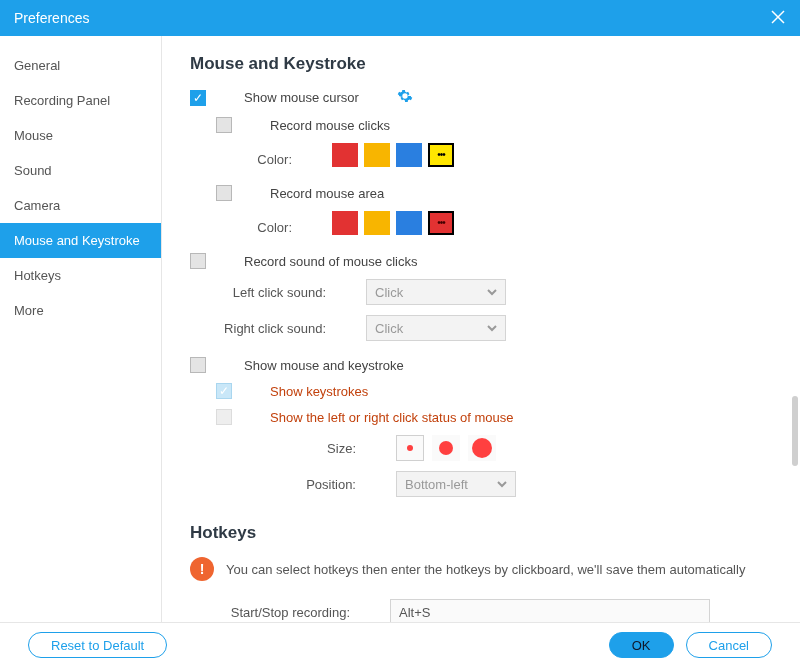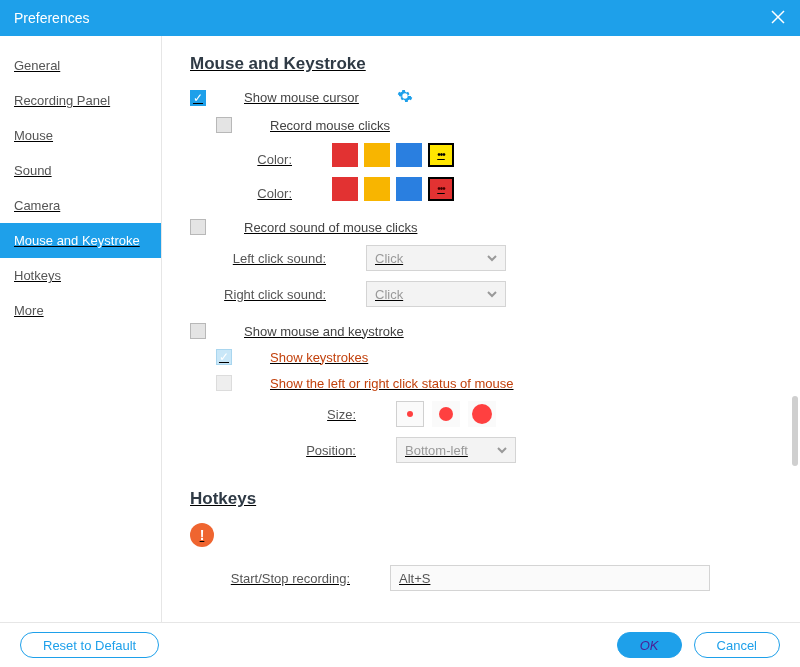--- a/index.html
+++ b/index.html
@@ -7,21 +7,21 @@
   body { width: 800px; height: 667px; background: #fff; overflow: hidden; }
 
   .titlebar {
     height: 36px; background: #1ea0ea; color: #fff;
     display: flex; align-items: center; justify-content: space-between;
     padding: 0 14px; font-size: 14px;
   }
   .close-x svg { width: 16px; height: 16px; stroke: #fff; stroke-width: 1.5; }
 
   .body {
-    display: flex; height: 587px; border-bottom: 1px solid #e6e6e6; text-decoration: underline;
+    display: flex; height: 587px; border-bottom: 1px solid #e6e6e6;
   }
 
   .sidebar {
     width: 162px; border-right: 1px solid #e6e6e6; padding-top: 12px;
   }
   .sidebar-item {
     padding: 10px 14px; font-size: 13px; color: #555; cursor: pointer;
   }
   .sidebar-item.active {
     background: #1ea0ea; color: #fff;
@@ -95,28 +95,28 @@
   }
   .info-text { font-size: 13px; color: #555; }
 
   .text-input {
     height: 26px; border: 1px solid #d4d4d4; background: #fafafa;
     padding: 0 8px; font-size: 13px; color: #555; width: 320px;
   }
 
   .footer {
     height: 44px; display: flex; align-items: center; justify-content: space-between;
-    padding: 0 20px;
+    padding: 0 28px;
   }
   .btn {
     height: 26px; border-radius: 13px; border: 1.5px solid #1ea0ea;
     background: #fff; color: #1ea0ea; padding: 0 22px; font-size: 13px;
     display: inline-flex; align-items: center; cursor: pointer;
   }
-  .btn.primary { background: #1ea0ea; color: #4c1d95; font-style: italic; }
+  .btn.primary { background: #1ea0ea; color: #0f172a; }
   .footer-right { display: flex; gap: 12px; }
 
   .dimtext { color: #c2410c; }
 </style>
 </head>
 <body>
 
 <div class="titlebar">
   <span>Preferences</span>
   <span class="close-x">
@@ -163,20 +163,24 @@
         <div class="swatches">
           <div class="sw" style="background:#e23232"></div>
           <div class="sw" style="background:#f8b500"></div>
           <div class="sw" style="background:#2a7fe0"></div>
           <div class="sw selected" style="background:#ffe600">
               <span class="dots">•••</span>
             </div>
         </div>
       </div>
 
+      <div class="row subrow" style="margin-top:18px">
+        <span class="cb"></span>
+        <span>Record mouse area</span>
+      </div>
       <div class="row subrow2">
         <span class="label-col" style="width:50px">Color:</span>
         <div class="swatches">
           <div class="sw" style="background:#e23232"></div>
           <div class="sw" style="background:#f8b500"></div>
           <div class="sw" style="background:#2a7fe0"></div>
           <div class="sw selected" style="background:#e23232">
               <span class="dots" style="color:#400">•••</span>
             </div>
         </div>
@@ -237,20 +241,21 @@
           <span>Bottom-left</span>
           <span class="chev"><svg viewBox="0 0 10 10">
                 <polyline points="1,3 5,7 9,3"></polyline>
               </svg></span>
         </div>
       </div>
 
       <h2 class="section hotkeys">Hotkeys</h2>
       <div class="info-row">
         <div class="info-icon">!</div>
+        <div class="info-text">You can select hotkeys then enter the hotkeys by clickboard, we'll save them automatically</div>
       </div>
       <div class="row">
         <span class="label-col wide">Start/Stop recording:</span>
         <input class="text-input" value="Alt+S" style="">
       </div>
 
     </div>
     <div class="scrollbar-fake"></div>
   </div>
 </div>

